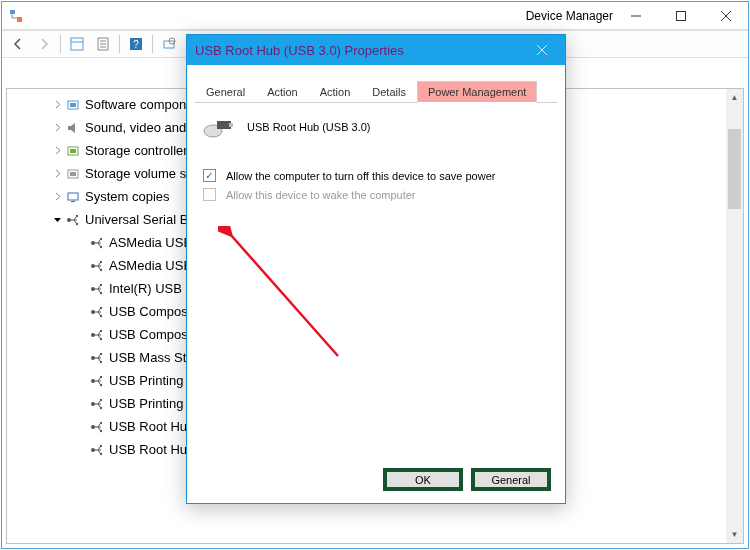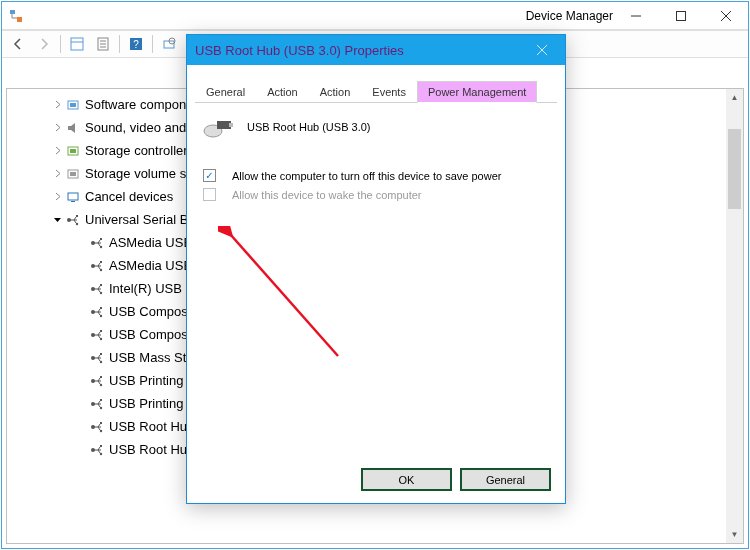--- a/index.html
+++ b/index.html
@@ -37,34 +37,34 @@
 
 
 .dialog { position: absolute; left: 186px; top: 34px; width: 380px; height: 470px; background: #fff; border: 1px solid #1a8cd8; box-shadow: 0 4px 20px rgba(0,0,0,0.25); }
 .dlg-title { height: 30px; background: #1aa3e8; display: flex; align-items: center; padding: 0 8px; color: #701a75; font-size: 13px; }
 .dlg-title .t { flex: 1; }
 .dlg-close { width: 30px; height: 24px; display: flex; align-items: center; justify-content: center; color: #cfe9f7; }
 
 .tabstrip { display: flex; padding: 8px 8px 0 8px; gap: 0; font-size: 11px; position: relative; margin-top: 8px; }
 .tabstrip::after { content: ""; position: absolute; left: 8px; right: 8px; bottom: 0; height: 1px; background: #d0d0d0; }
 .tab { padding: 4px 10px; border: 1px solid transparent; color: #333; position: relative; z-index: 1; }
-.tab.active { border: 1px solid #d0d0d0; border-bottom: 1px solid #fff; background: #f0abfc; }
+.tab.active { border: 1px solid #d0d0d0; border-bottom: 1px solid #fff; background: #fca5a5; }
 
 .dlg-body { padding: 12px 16px; }
 .dev-header { display: flex; align-items: center; gap: 12px; margin-bottom: 30px; }
 .big-icon { width: 32px; height: 24px; }
 
-.chk-row { display: flex; align-items: center; gap: 16px; margin-bottom: 6px; font-size: 11px; }
+.chk-row { display: flex; align-items: center; gap: 10px; margin-bottom: 6px; font-size: 11px; }
 .chk-row.disabled { color: #9a9a9a; }
 .chk { width: 13px; height: 13px; border: 1px solid #888; display: inline-flex; align-items: center; justify-content: center; background: #fff; }
 .chk.checked::after { content: "✓"; font-size: 10px; color: #0078d7; line-height: 1; }
 .chk.disabled { border-color: #c0c0c0; }
 
 .dlg-buttons { position: absolute; bottom: 12px; right: 14px; display: flex; gap: 8px; }
-.dlg-btn { width: 91px; height: 23px; border: 2px solid #14532d; background: #e1e1e1; font-size: 11px; display: flex; align-items: center; justify-content: center; }
+.dlg-btn { width: 80px; height: 23px; border: 4px solid #14532d; background: #e1e1e1; font-size: 11px; display: flex; align-items: center; justify-content: center; }
 
 .arrow-overlay { position: absolute; pointer-events: none; }
 </style>
 </head>
 <body>
 
 <div class="outer">
   <div class="titlebar">
     <span class="app-icon">
       <svg viewBox="0 0 16 16">
@@ -202,21 +202,21 @@
             <svg width="9" height="9" viewBox="0 0 9 9">
               <path d="M3 1l4 3.5L3 8" fill="none" stroke="#888"></path>
             </svg>
           </span>
           <span class="dev-icon">
             <svg width="14" height="14" viewBox="0 0 14 14">
               <rect x="2" y="3" width="10" height="7" fill="none" stroke="#2e75b6"></rect>
               <rect x="5" y="11" width="4" height="1" fill="#2e75b6"></rect>
             </svg>
           </span>
-          <span class="tree-label">Cancel devices</span>
+          <span class="tree-label">System copies</span>
         </div>
         <div class="tree-row l2">
           <span class="expander open">
             <svg width="9" height="9" viewBox="0 0 9 9">
               <path d="M1 3l3.5 4L8 3" fill="#000"></path>
             </svg>
           </span>
           <span class="dev-icon">
             <svg width="14" height="14" viewBox="0 0 14 14">
               <circle cx="3" cy="7" r="2" fill="#555"></circle>
@@ -362,21 +362,21 @@
     <span class="dlg-close">
       <svg width="10" height="10" viewBox="0 0 10 10">
           <path d="M0 0l10 10M10 0L0 10" stroke="currentColor"></path>
         </svg>
     </span>
   </div>
   <div class="tabstrip">
     <div class="tab">General</div>
     <div class="tab">Action</div>
     <div class="tab">Action</div>
-    <div class="tab">Events</div>
+    <div class="tab">Details</div>
     <div class="tab active">Power Management</div>
   </div>
   <div class="dlg-body">
     <div class="dev-header">
       <span class="big-icon">
         <svg viewBox="0 0 32 24">
             <ellipse cx="10" cy="16" rx="9" ry="6" fill="#ddd" stroke="#999"></ellipse>
             <rect x="14" y="6" width="14" height="8" fill="#555"></rect>
             <rect x="26" y="8" width="4" height="4" fill="#bbb"></rect>
           </svg>

